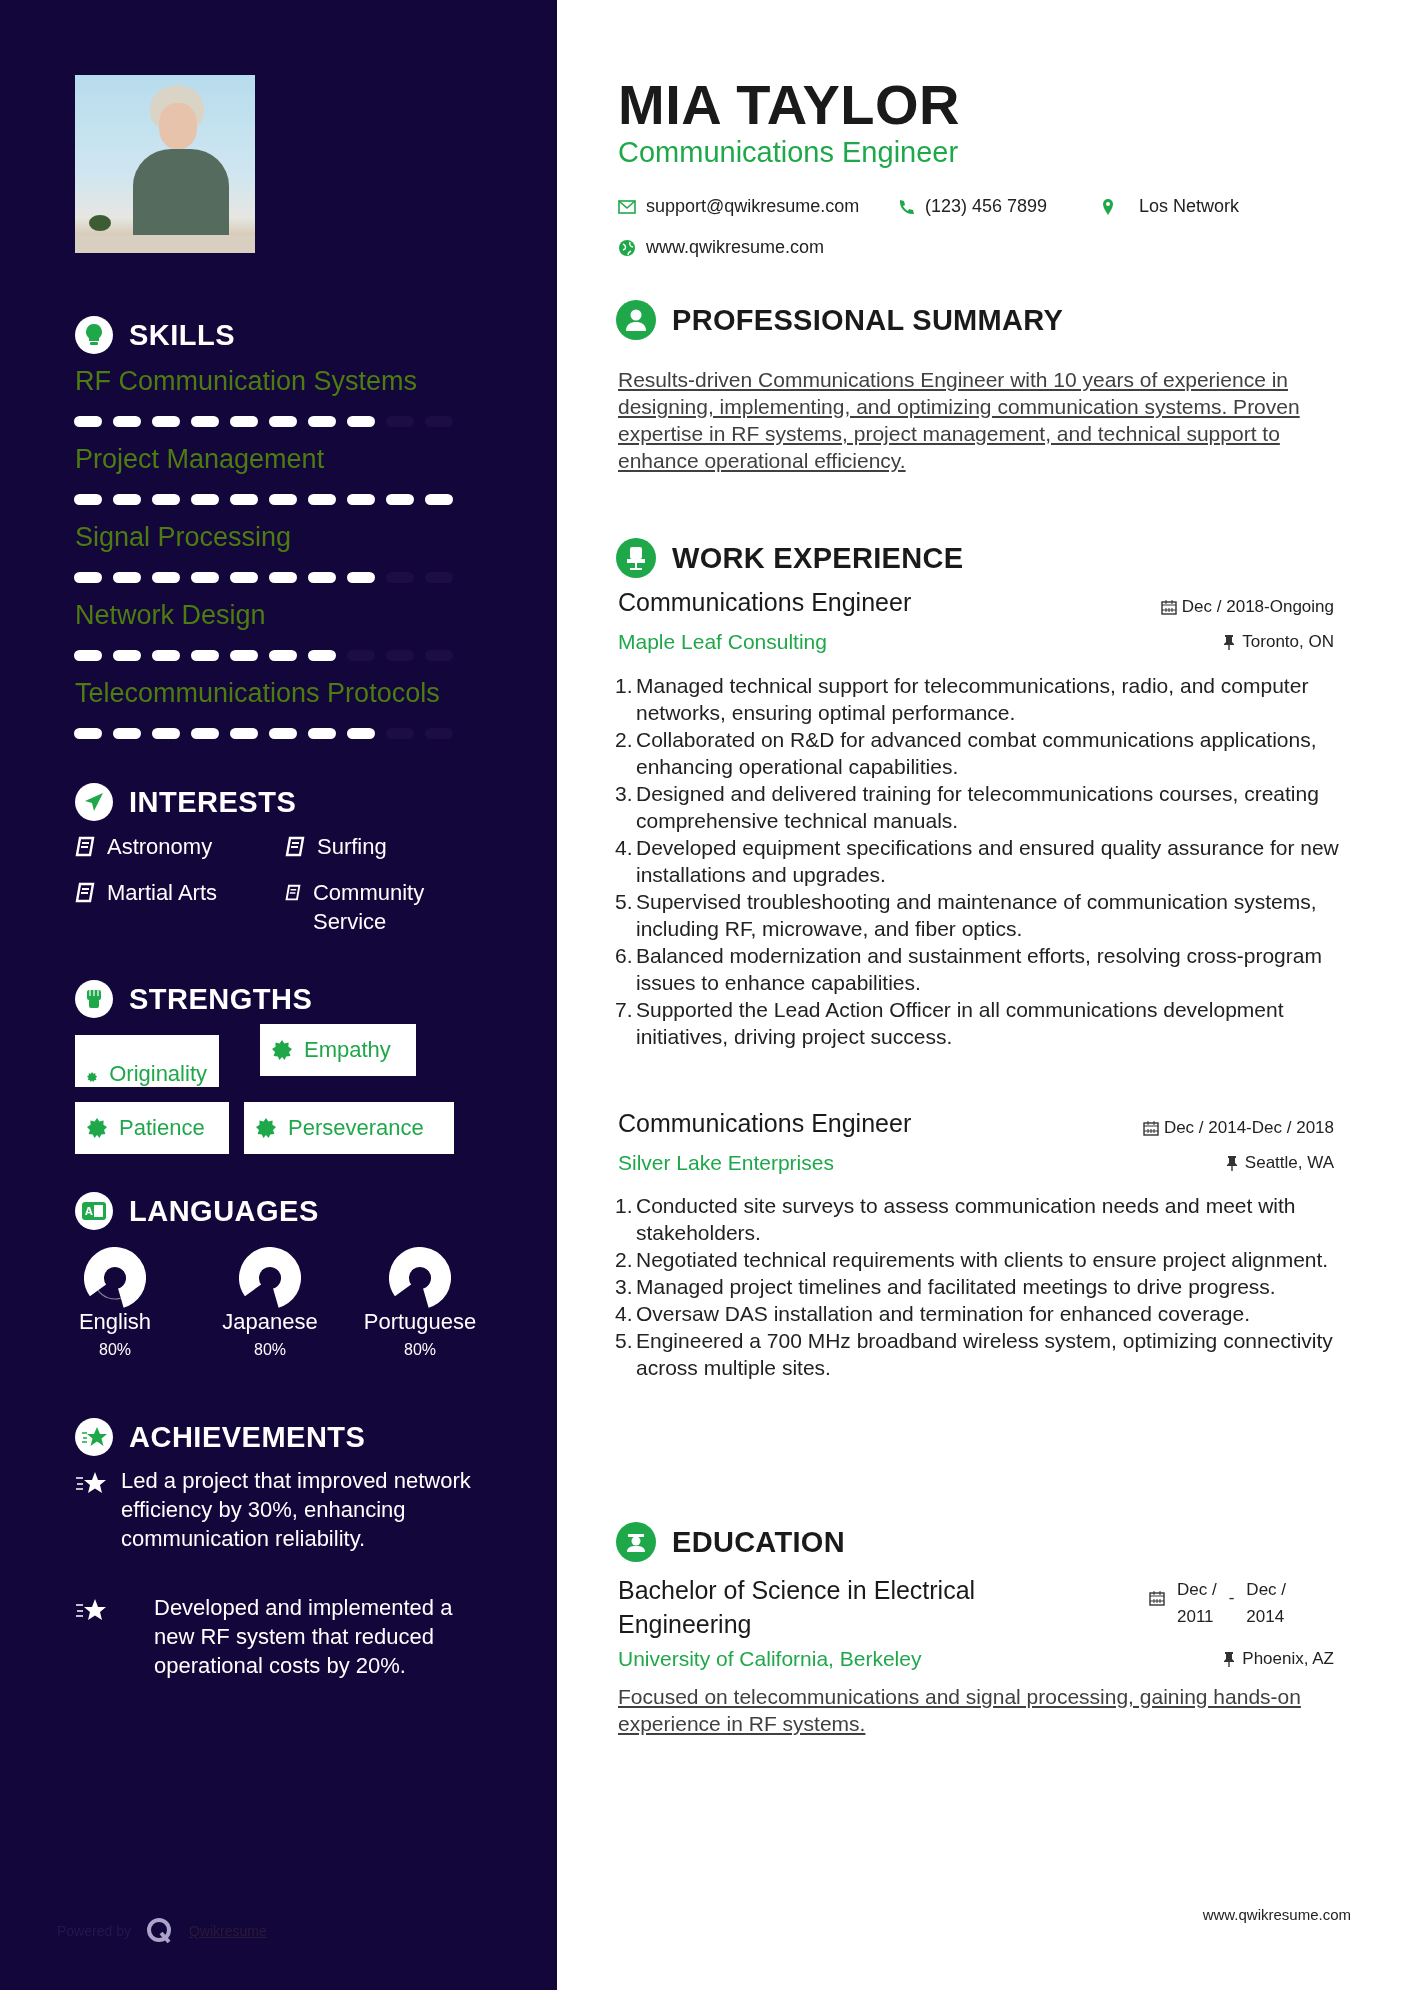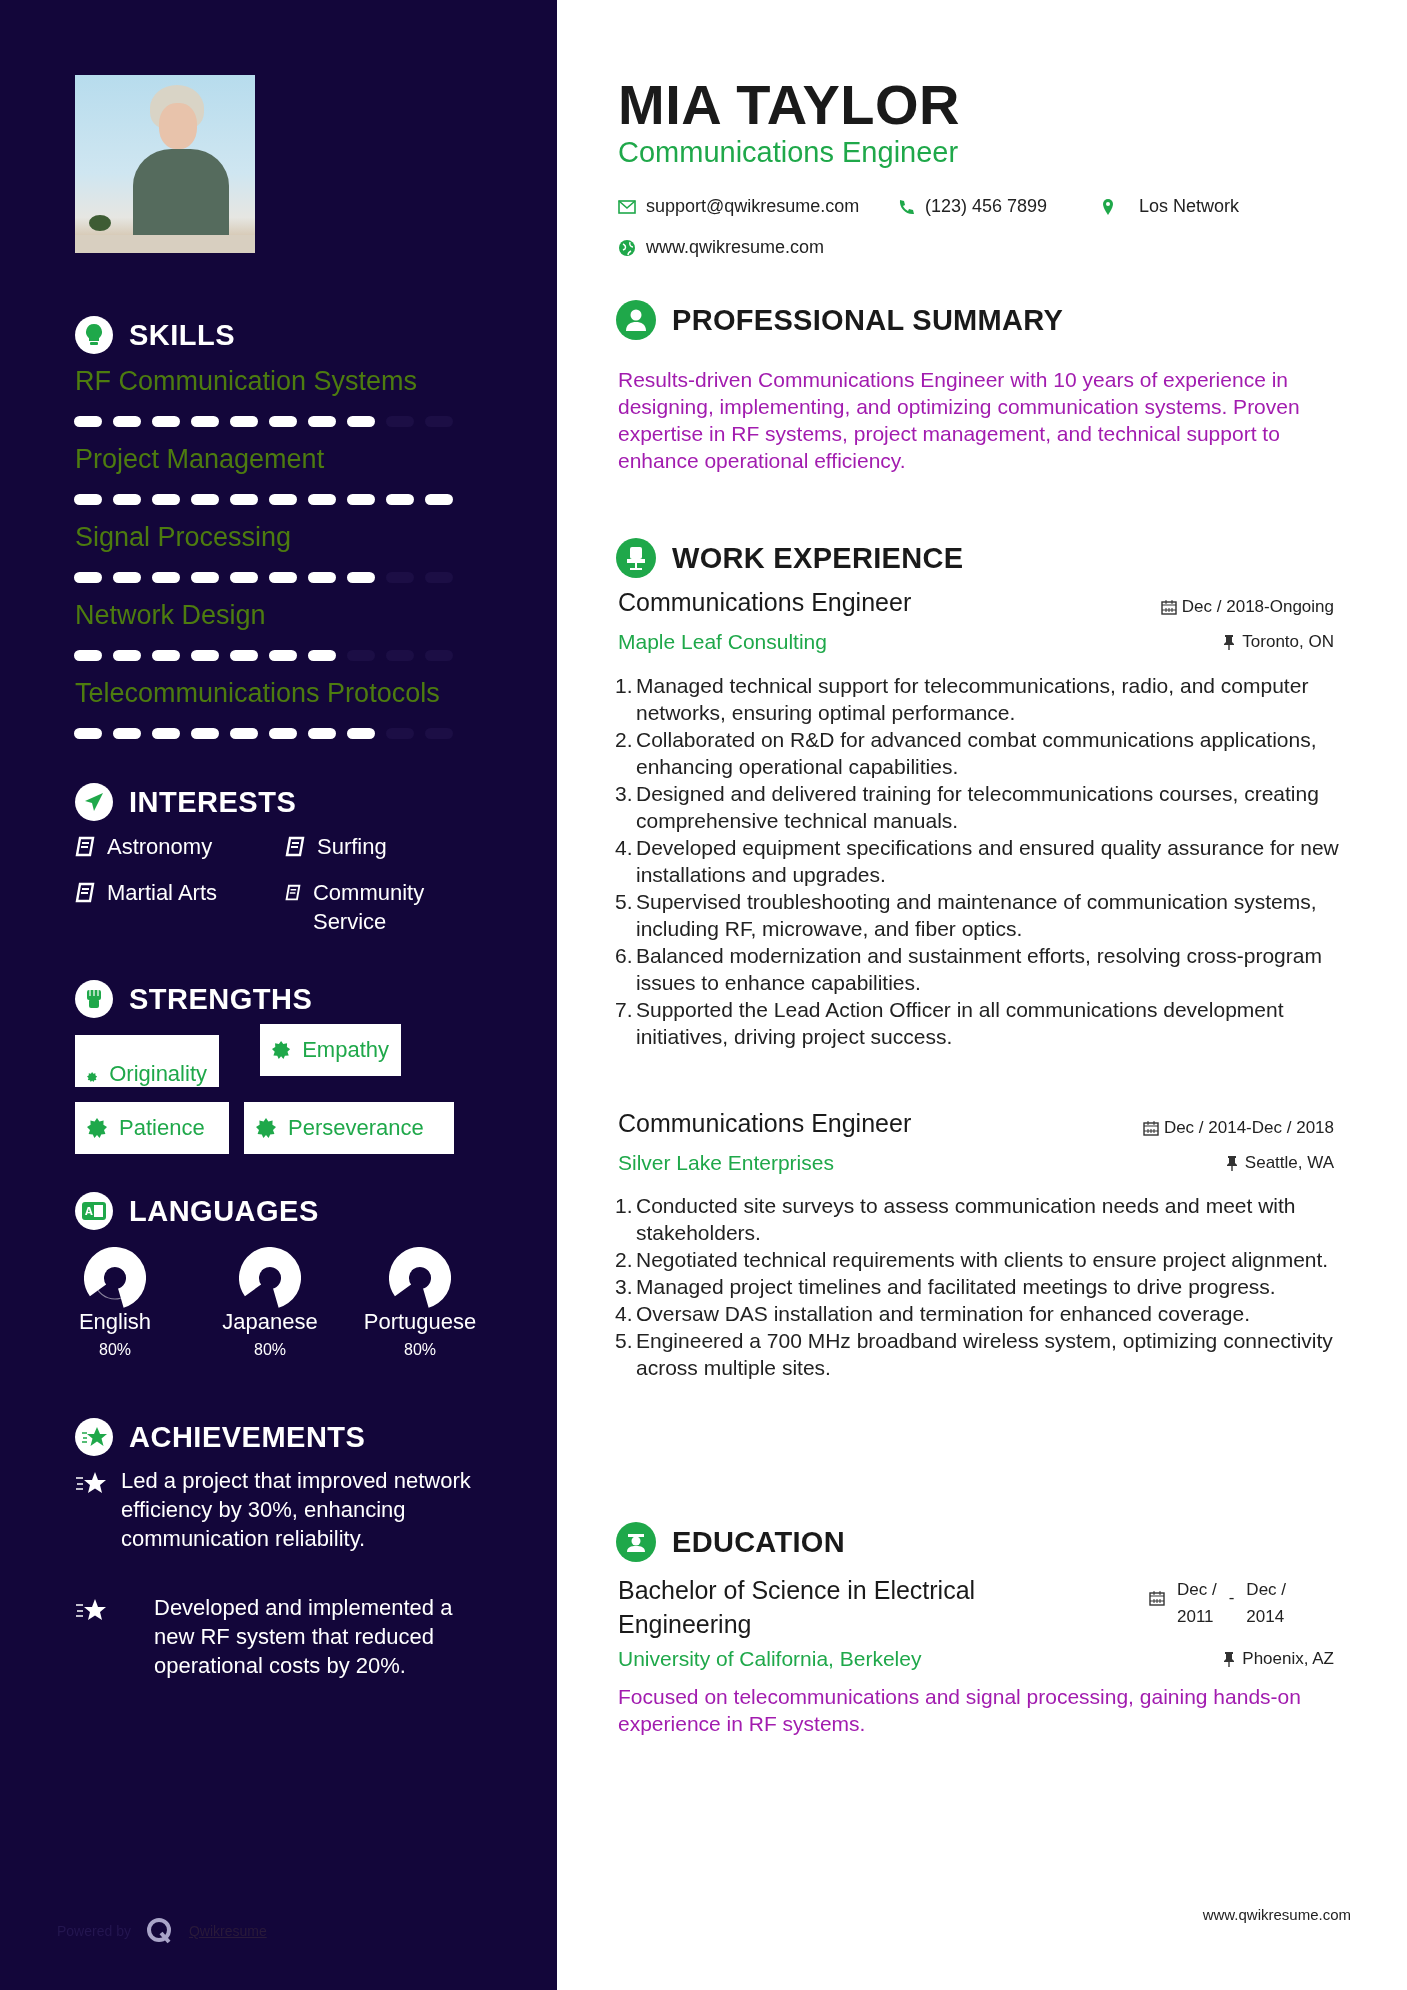--- a/index.html
+++ b/index.html
@@ -46,21 +46,21 @@
   
   .name { position: absolute; left: 61px; top: 72px; font-size: 56px; font-weight: bold; color: #1a1a1a; letter-spacing: 0.5px; }
   .role { position: absolute; left: 61px; top: 136px; font-size: 29px; color: #1fa84a; }
   .contact { position: absolute; display: flex; align-items: center; gap: 10px; font-size: 18px; color: #222; }
   .contact svg { width: 18px; height: 18px; }
 
   .m-head { position: absolute; left: 59px; display: flex; align-items: center; gap: 16px; }
   .m-head .ic { width: 40px; height: 40px; border-radius: 50%; background: #1fa84a; display: flex; align-items: center; justify-content: center; }
   .m-head .ttl { font-size: 29px; font-weight: bold; color: #1a1a1a; letter-spacing: 0.3px; }
 
-  .para { position: absolute; left: 61px; width: 700px; font-size: 21px; line-height: 27px; color: #a21caf; }
+  .para { position: absolute; left: 61px; width: 700px; font-size: 21px; line-height: 27px; color: #404040; text-decoration: underline; }
 
   .job-title { position: absolute; left: 61px; font-size: 25px; color: #1a1a1a; }
   .job-co { position: absolute; left: 61px; font-size: 21px; color: #1fa84a; }
   .meta { position: absolute; right: 73px; font-size: 17px; color: #222; display: flex; align-items: center; gap: 5px; }
   .meta svg { width: 16px; height: 16px; }
 
   ol.bul { position: absolute; left: 61px; width: 730px; font-size: 21px; line-height: 27px; color: #222; list-style: none; counter-reset: it; }
   ol.bul li { position: relative; padding-left: 18px; counter-increment: it; }
   ol.bul li::before { content: counter(it) "."; position: absolute; left: -3px; }
 
@@ -209,21 +209,21 @@
     </span>
     <span class="ttl">STRENGTHS</span>
   </div>
 
   <div class="badge" style="left:75px; top:1035px; width:144px;align-items:flex-end;">
     <svg class="seal" viewBox="0 0 20 20">
         <polygon points="10,0 12.4,3.5 16.6,2.6 16.4,6.8 20,9 17,12 18.4,16 14.2,16.4 12.6,20 10,17 7.4,20 5.8,16.4 1.6,16 3,12 0,9 3.6,6.8 3.4,2.6 7.6,3.5" fill="#1fa84a"></polygon>
       </svg>
     <span>Originality</span>
   </div>
-  <div class="badge" style="left:260px; top:1024px; width:141px;text-align:right;">
+  <div class="badge" style="left:260px; top:1024px; width:156px;text-align:right;">
     <svg class="seal" viewBox="0 0 20 20">
         <polygon points="10,0 12.4,3.5 16.6,2.6 16.4,6.8 20,9 17,12 18.4,16 14.2,16.4 12.6,20 10,17 7.4,20 5.8,16.4 1.6,16 3,12 0,9 3.6,6.8 3.4,2.6 7.6,3.5" fill="#1fa84a"></polygon>
       </svg>
     <span>Empathy</span>
   </div>
   <div class="badge" style="left:75px; top:1102px; width:154px;">
     <svg class="seal" viewBox="0 0 20 20">
         <polygon points="10,0 12.4,3.5 16.6,2.6 16.4,6.8 20,9 17,12 18.4,16 14.2,16.4 12.6,20 10,17 7.4,20 5.8,16.4 1.6,16 3,12 0,9 3.6,6.8 3.4,2.6 7.6,3.5" fill="#1fa84a"></polygon>
       </svg>
     <span>Patience</span>

